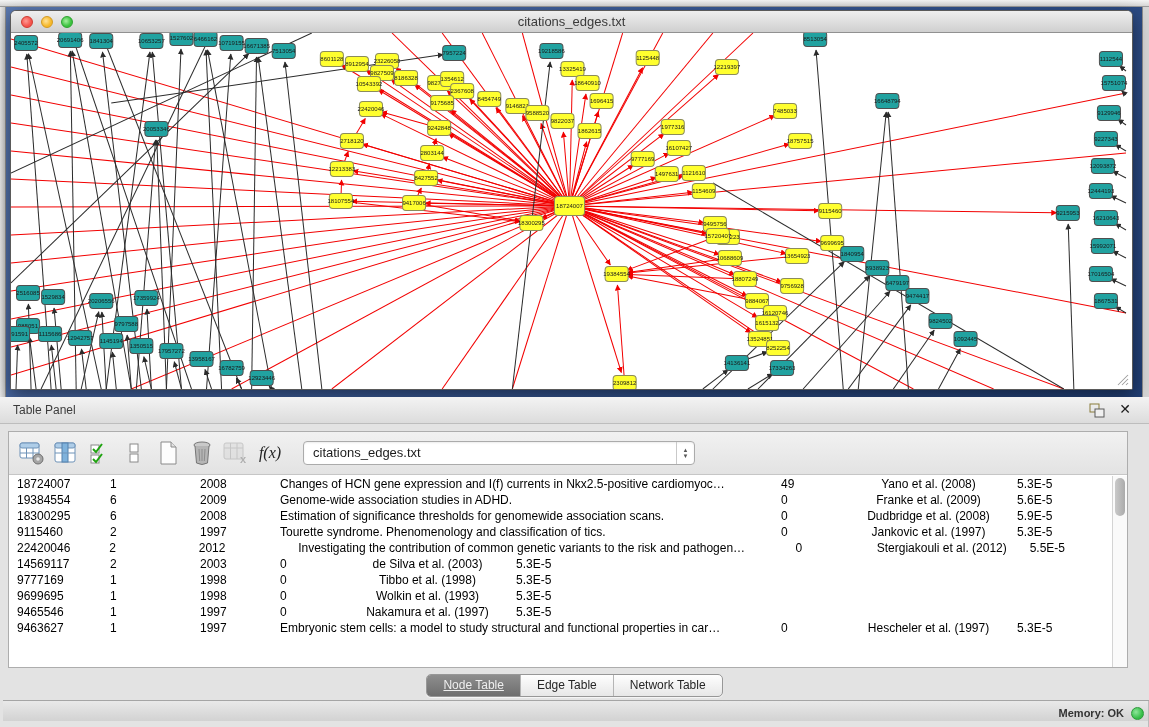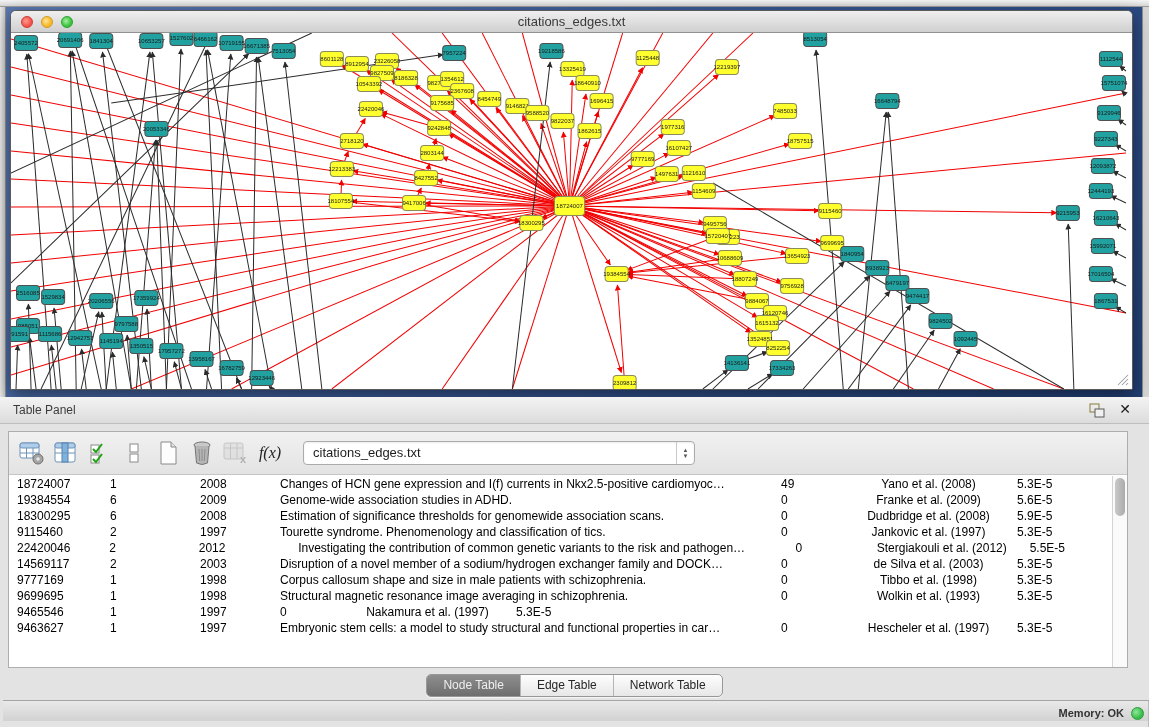--- a/index.html
+++ b/index.html
@@ -73,21 +73,21 @@
   #vscroll-thumb { position:absolute; left:2px; top:2px; width:10px; height:38px;
     background:linear-gradient(90deg,#c9c9c9,#ababab); border-radius:5px; cursor:pointer; }
 
   
   #tabs { position:absolute; left:0; right:0; top:277px; height:23px; display:flex; justify-content:center; }
   #seg { display:flex; height:23px; border:1px solid #979797; border-radius:5px; overflow:hidden;
     background:linear-gradient(#fefefe,#e7e7e7); box-shadow:0 1px 1px rgba(255,255,255,.7); }
   .seg-btn { padding:0 16px; font-size:12px; line-height:21px; color:#262626;
     border-right:1px solid #b5b5b5; cursor:pointer; }
   .seg-btn:last-child { border-right:none; }
-  .seg-btn.selected { background:linear-gradient(#8e8e8e,#6e6e6e); color:#efefef; }
+  .seg-btn.selected { background:linear-gradient(#8e8e8e,#6e6e6e); color:#efefef;text-decoration:underline; }
 
   
   #statusbar { position:absolute; left:3px; top:700px; width:1149px; height:21px;
     background:linear-gradient(#e9e9e9,#d2d2d2); border-top:1px solid #a5a5a5;font-weight:bold; }
   #memory { position:absolute; right:28px; top:6px; font-size:11px; color:#333; }
   #memory-dot { position:absolute; right:8px; top:6px; width:13px; height:13px; border-radius:50%;
     background:radial-gradient(circle at 4px 4px,#8ee69a,#35bd47 65%); border:1px solid #2c9a3a; cursor:pointer; }
   #status-grip { position:absolute; right:0; top:0; width:4px; height:27px; border-left:1px solid #bcbcbc; }
 </style>
 </head>
@@ -831,39 +831,36 @@
                 <div class="td" style="width: 80px;">2012</div>
                 <div class="td" style="width: 501px; margin-left: 20px;">Investigating the contribution of common genetic variants to the risk and pathogen…</div>
                 <div class="td" style="width: 75px;">0</div>
                 <div class="td center" style="width: 161px;">Stergiakouli et al. (2012)</div>
                 <div class="td" style="width: 91px;">5.5E-5</div>
               </div>
               <div class="tr">
                 <div class="td" style="width: 93px;">14569117</div>
                 <div class="td" style="width: 90px;">2</div>
                 <div class="td" style="width: 80px;">2003</div>
-                <div class="td" style="width: 501px;">Disruption of a novel member of a sodium/hydrogen exchanger family and DOCK…</div>
                 <div class="td" style="width: 75px;">0</div>
                 <div class="td center" style="width: 161px;">de Silva et al. (2003)</div>
                 <div class="td" style="width: 91px;">5.3E-5</div>
               </div>
               <div class="tr">
                 <div class="td" style="width: 93px;">9777169</div>
                 <div class="td" style="width: 90px;">1</div>
                 <div class="td" style="width: 80px;">1998</div>
-                <div class="td" style="width: 501px;">Corpus callosum shape and size in male patients with schizophrenia.</div>
                 <div class="td" style="width: 75px;">0</div>
                 <div class="td center" style="width: 161px;">Tibbo et al. (1998)</div>
                 <div class="td" style="width: 91px;">5.3E-5</div>
               </div>
               <div class="tr">
                 <div class="td" style="width: 93px;">9699695</div>
                 <div class="td" style="width: 90px;">1</div>
                 <div class="td" style="width: 80px;">1998</div>
-                <div class="td" style="width: 501px;">Structural magnetic resonance image averaging in schizophrenia.</div>
                 <div class="td" style="width: 75px;">0</div>
                 <div class="td center" style="width: 161px;">Wolkin et al. (1993)</div>
                 <div class="td" style="width: 91px;">5.3E-5</div>
               </div>
               <div class="tr">
                 <div class="td" style="width: 93px;">9465546</div>
                 <div class="td" style="width: 90px;">1</div>
                 <div class="td" style="width: 80px;">1997</div>
                 <div class="td" style="width: 75px;">0</div>
                 <div class="td center" style="width: 161px;">Nakamura et al. (1997)</div>

